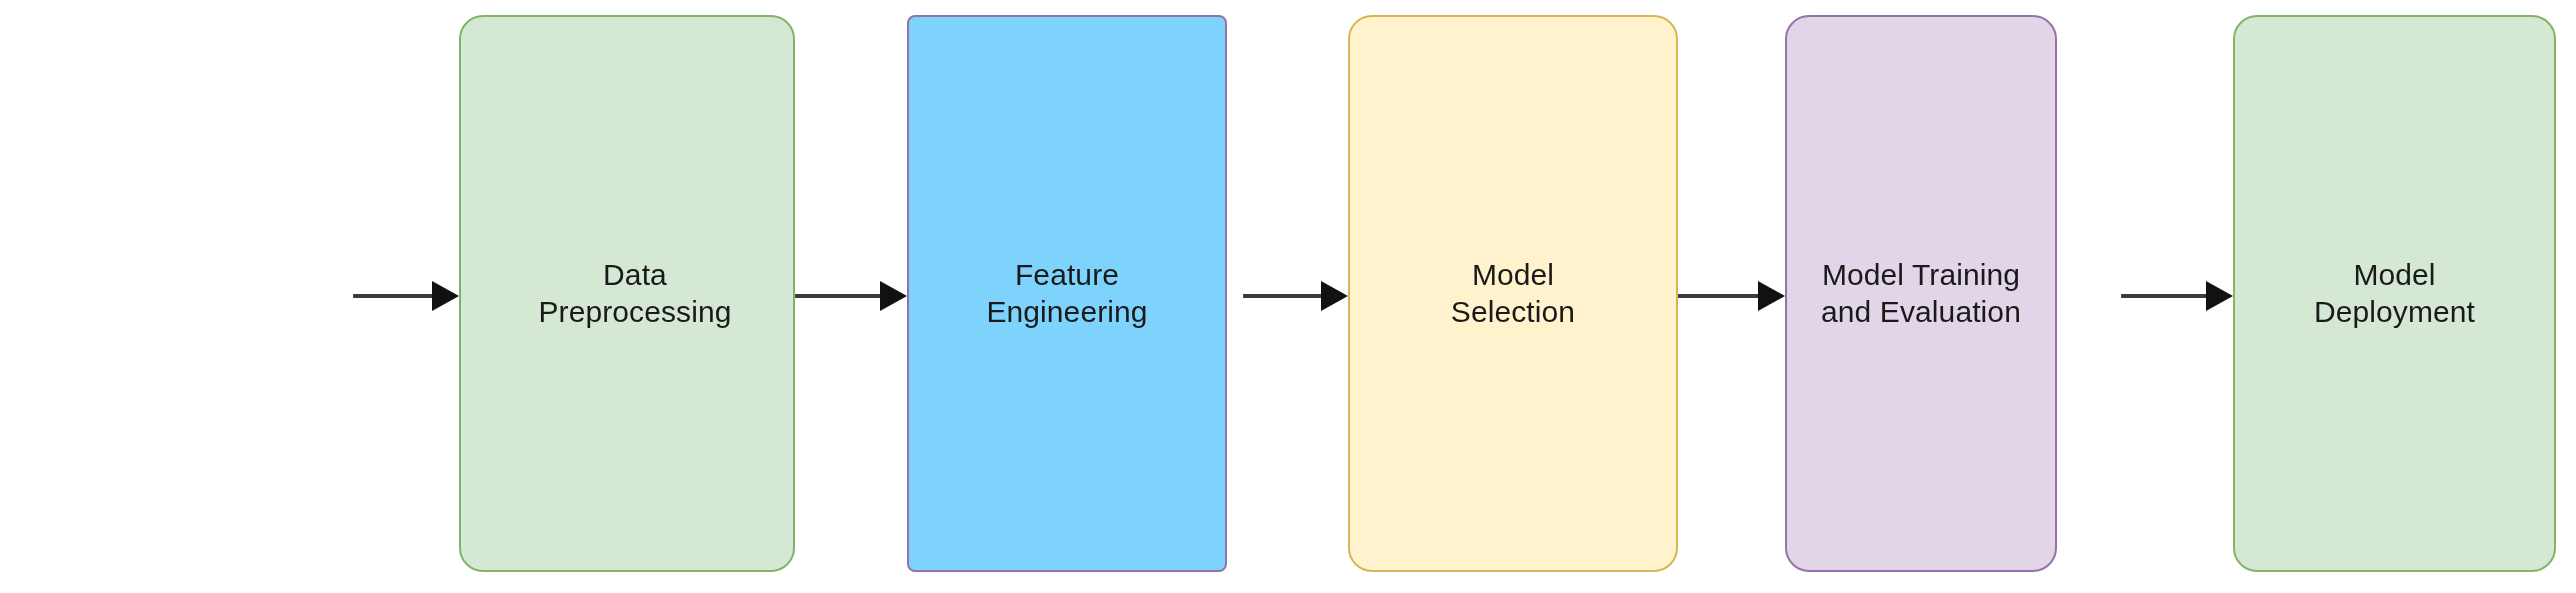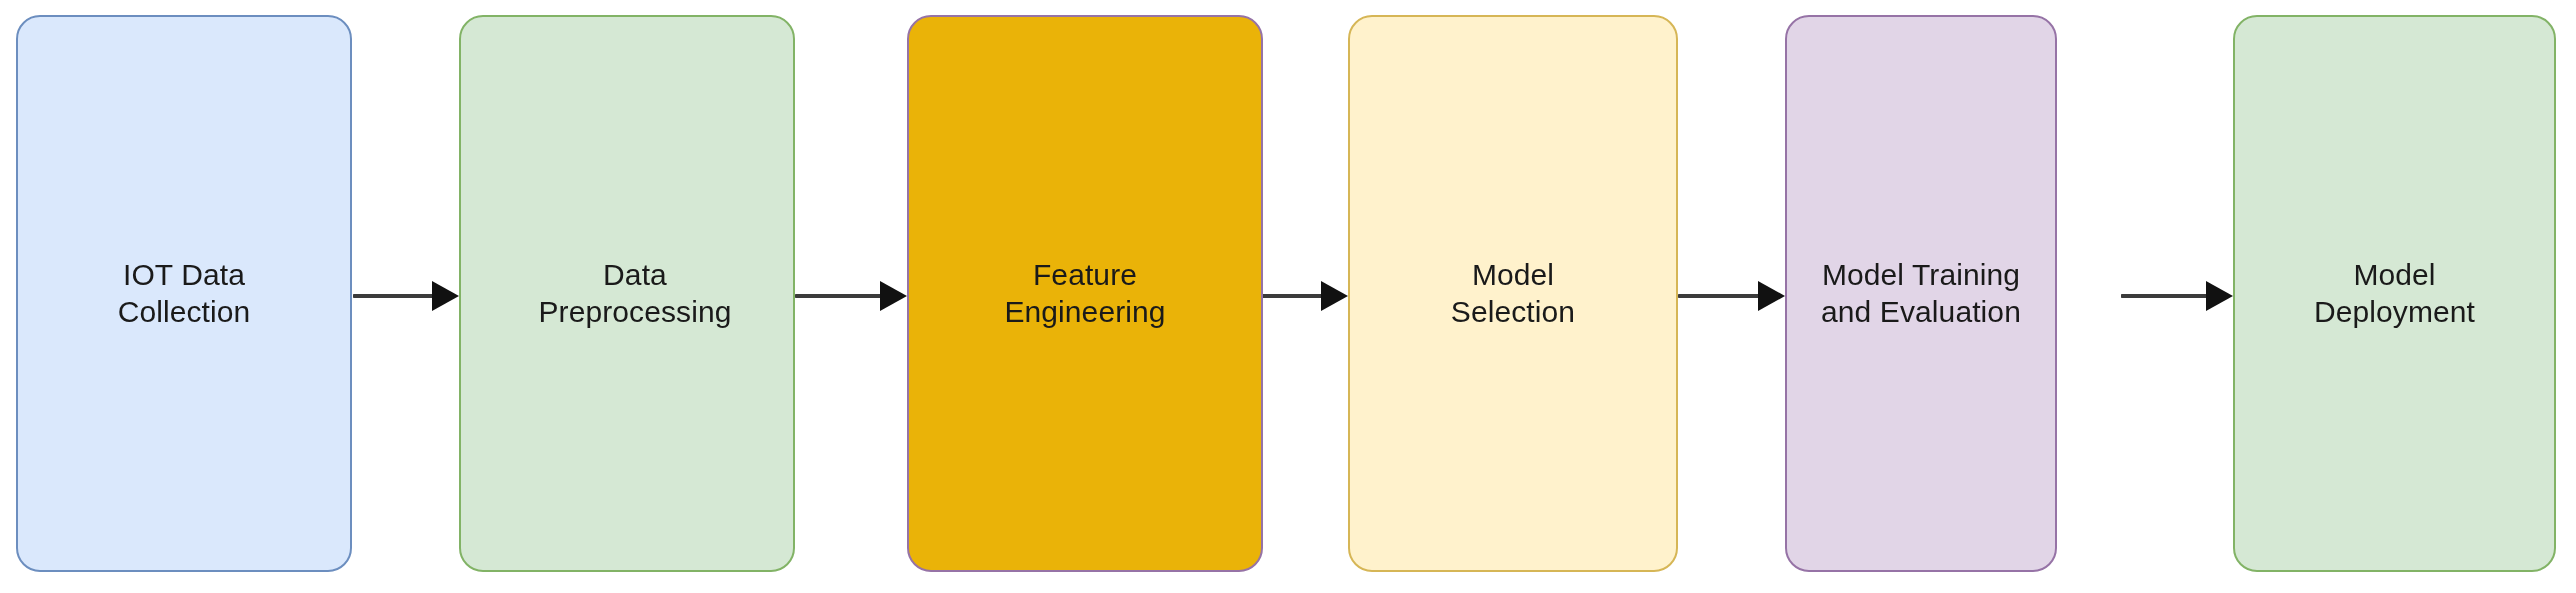--- a/index.html
+++ b/index.html
@@ -77,29 +77,25 @@
       <div class="edge-head" style="left: 78px;"></div>
     </div>
     <div class="edge" style="left: 1678px; top: 294px; width: 107px;">
       <div class="edge-line" style="width: 84px; background: rgb(59, 59, 59);"></div>
       <div class="edge-head" style="left: 80px;"></div>
     </div>
     <div class="edge" style="left: 2121px; top: 294px; width: 112px;">
       <div class="edge-line" style="width: 89px; background: rgb(59, 59, 59);"></div>
       <div class="edge-head" style="left: 85px;"></div>
     </div>
-    <div class="node" style="left: 16px; top: 15px; width: 336px; height: 557px; background: rgb(218, 232, 252); border-color: rgb(108, 142, 191);">
-      <div class="node-label" style="color: rgb(26, 26, 26);">IOT Data
-Collection</div>
-    </div>
     <div class="node" style="left: 459px; top: 15px; width: 336px; height: 557px; background: rgb(213, 232, 212); border-color: rgb(130, 179, 102); padding-left: 16px;">
       <div class="node-label" style="color: rgb(26, 26, 26);">Data
 Preprocessing</div>
     </div>
-    <div class="node" style="left: 907px; top: 15px; width: 356px; height: 557px; background: #eab308; border-color: rgb(150, 115, 166);">
+    <div class="node" style="left: 907px; top: 15px; width: 320px; height: 557px; background: #7dd3fc; border-color: rgb(150, 115, 166); border-radius: 8px;">
       <div class="node-label" style="color: rgb(26, 26, 26);">Feature
 Engineering</div>
     </div>
     <div class="node" style="left: 1348px; top: 15px; width: 330px; height: 557px; background: rgb(255, 242, 204); border-color: rgb(214, 182, 86);">
       <div class="node-label" style="color: rgb(26, 26, 26);">Model
 Selection</div>
     </div>
     <div class="node" style="left: 1785px; top: 15px; width: 272px; height: 557px; background: rgb(225, 213, 231); border-color: rgb(150, 115, 166);">
       <div class="node-label" style="color: rgb(26, 26, 26);">Model Training
 and Evaluation</div>

